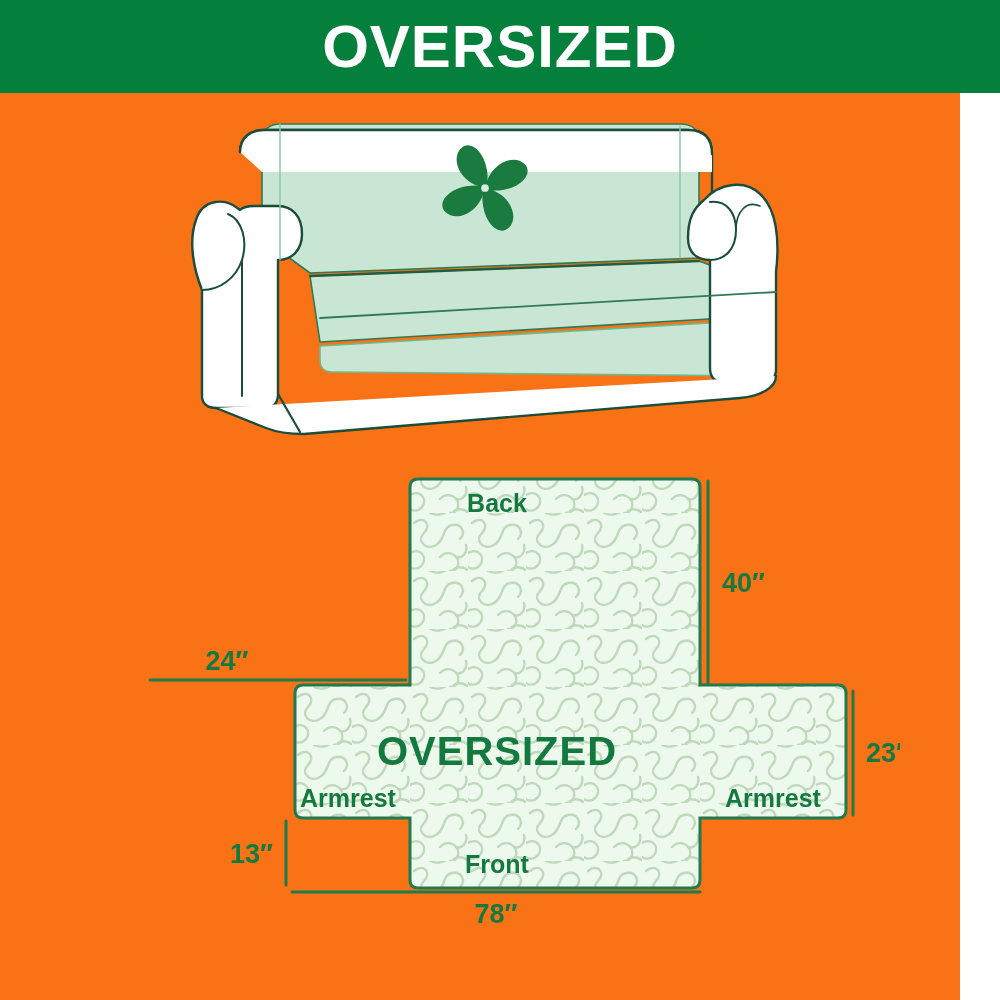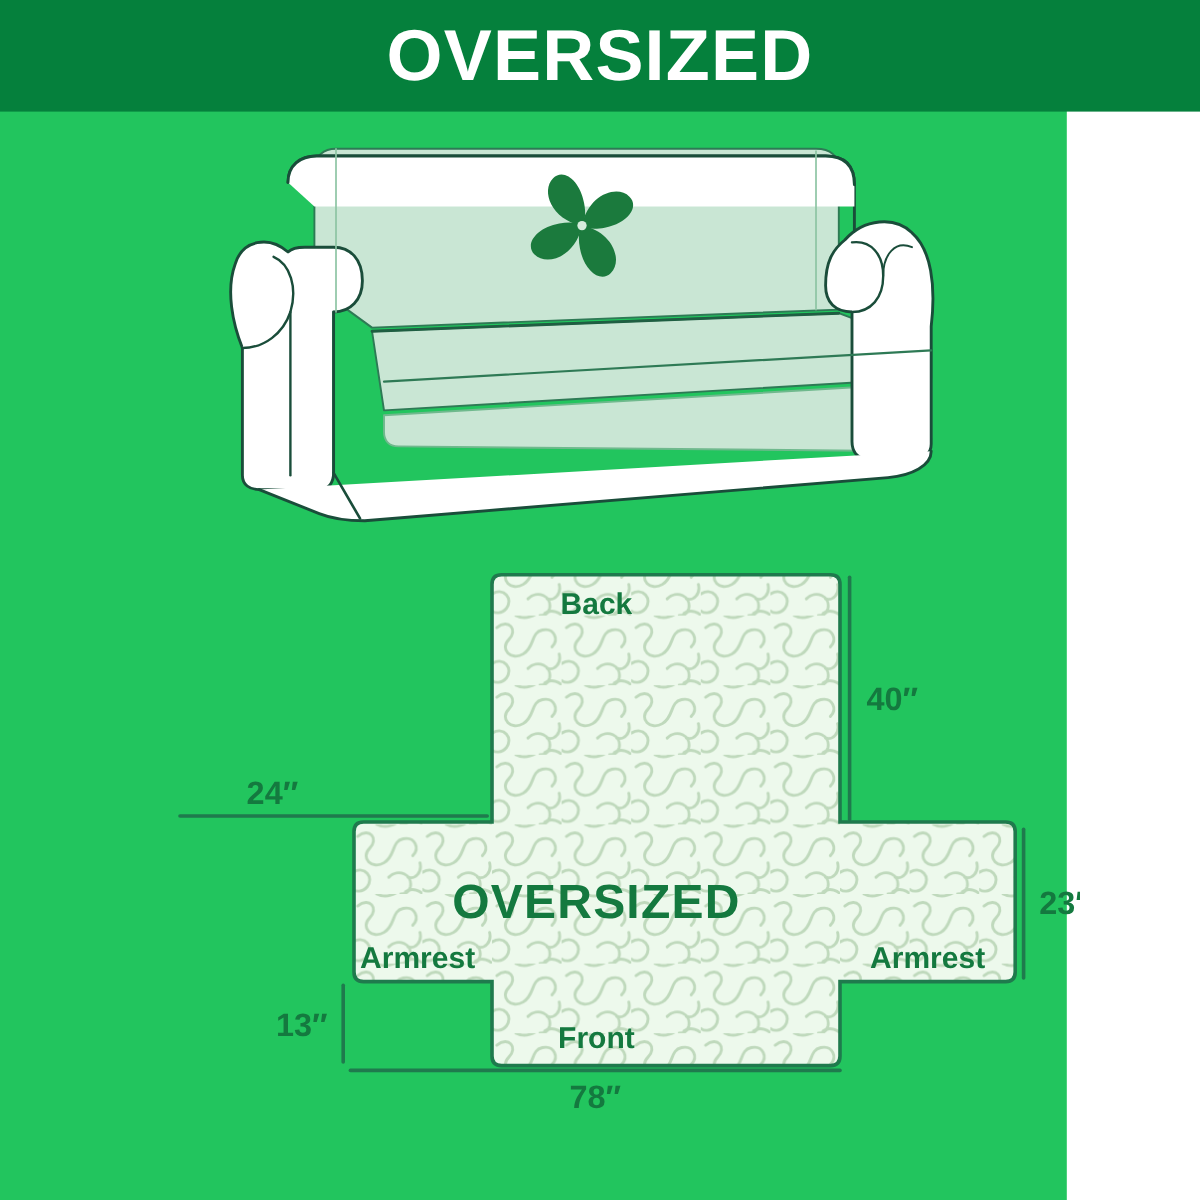--- a/index.html
+++ b/index.html
@@ -5,22 +5,22 @@
 <style>
   * { margin:0; padding:0; box-sizing:border-box; }
   html, body {
     width:1000px; height:1000px;
     background:#ffffff;
     font-family:"Liberation Sans", sans-serif;
     overflow:hidden;
   }
   #page {
     position:relative;
-    width:889px; height:1000px;
-    background:#22c55e;
+    width:960px; height:1000px;
+    background:#f97316;
   }
 
   
   #banner {
     position:absolute;
     left:0; top:0;
     width:1000px; height:93px;
     background:#05803C;
     display:flex;
     align-items:center;

